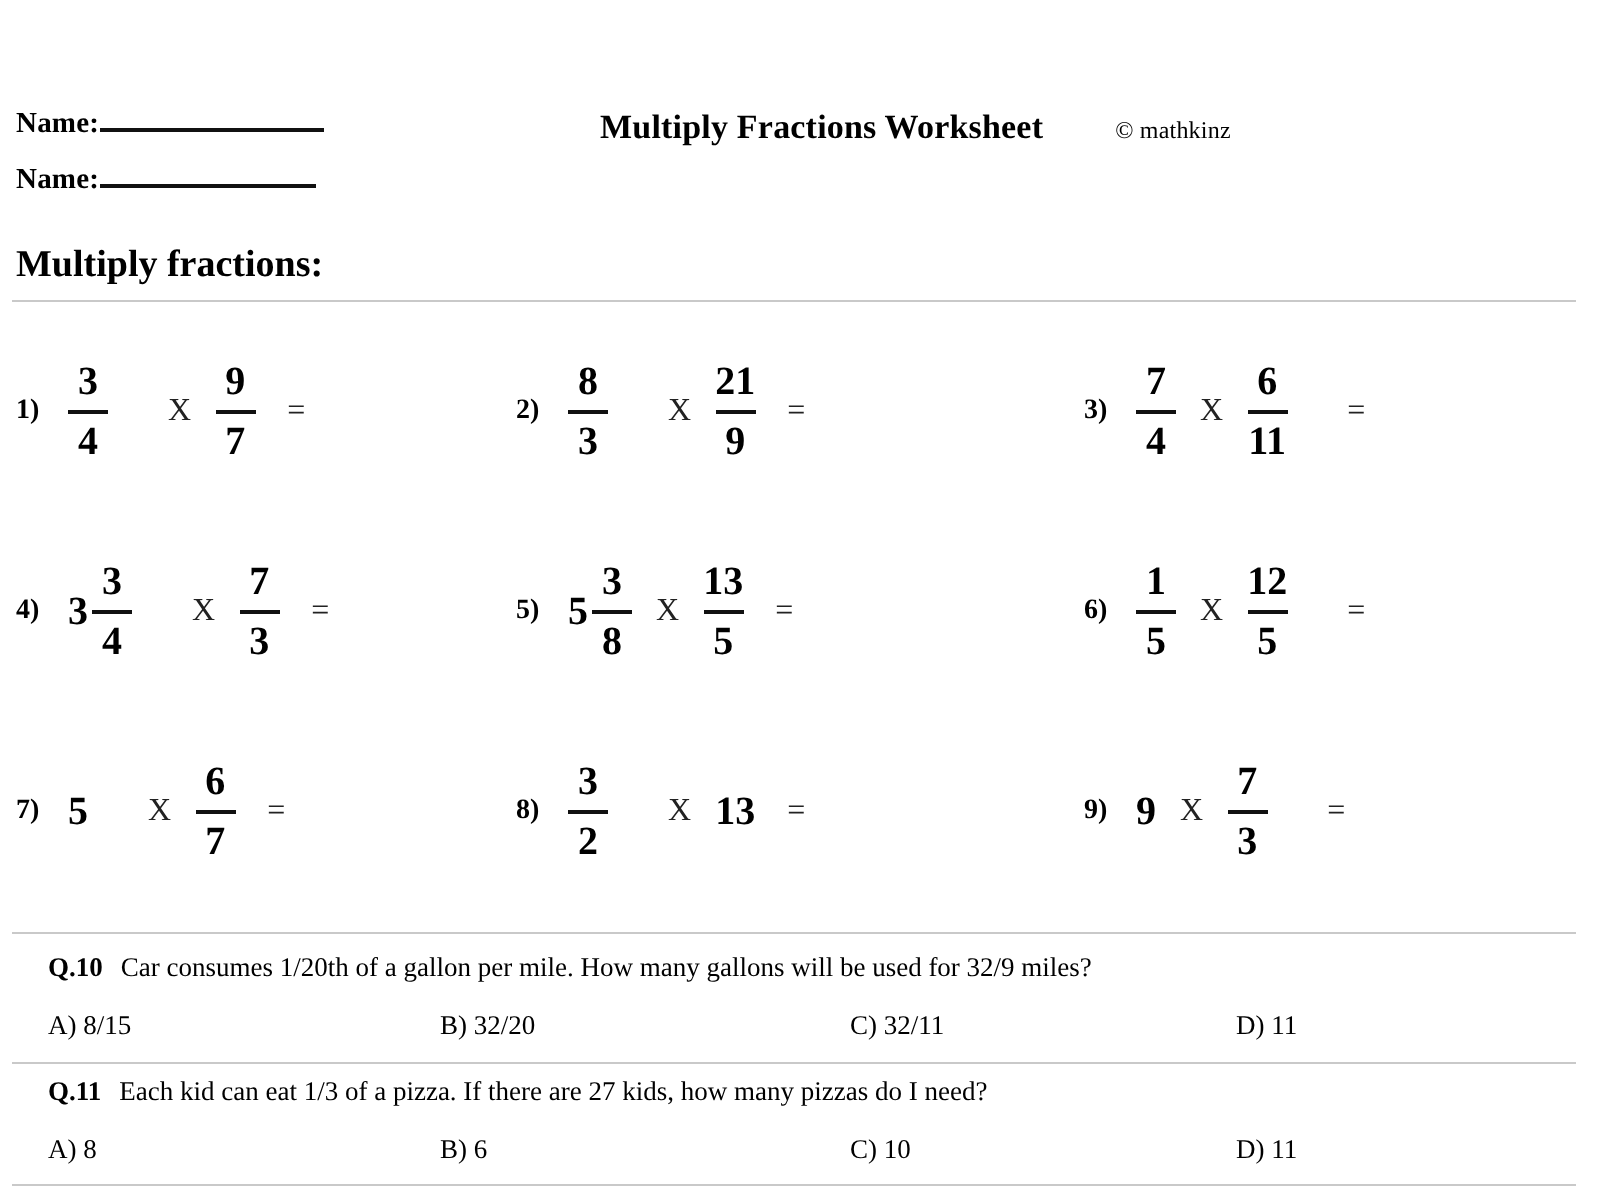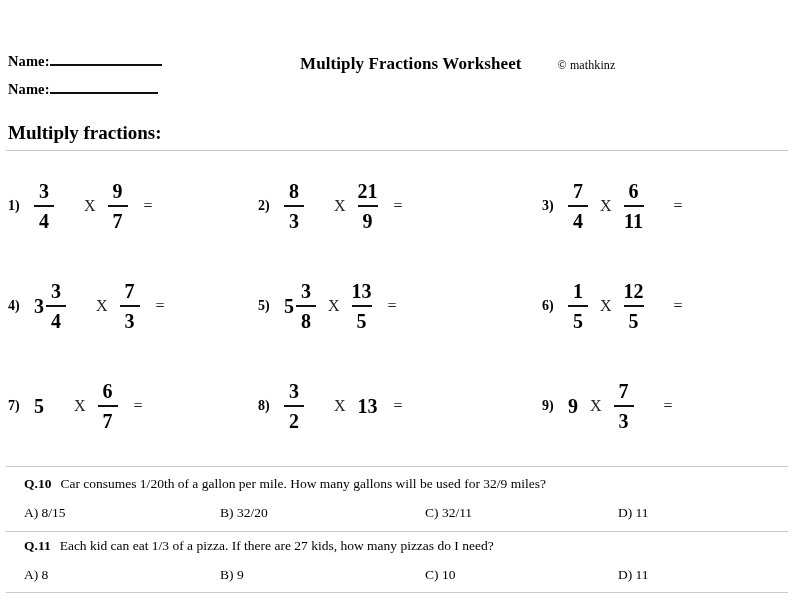--- a/index.html
+++ b/index.html
@@ -453,19 +453,19 @@
 
 <hr class="rule rule-q10">
 
 <div class="word-block wb-q11">
   <div class="q-line">
     <span class="q-tag">Q.11</span>
     <span class="q-text">Each kid can eat 1/3 of a pizza. If there are 27 kids, how many pizzas do I need?</span>
   </div>
   <div class="options">
     <span class="opt opt-a">A) 8</span>
-    <span class="opt opt-b">B) 9</span>
+    <span class="opt opt-b">B) 6</span>
     <span class="opt opt-c">C) 10</span>
     <span class="opt opt-d">D) 11</span>
   </div>
 </div>
 
 <hr class="rule rule-q11">
 
 </body></html>

